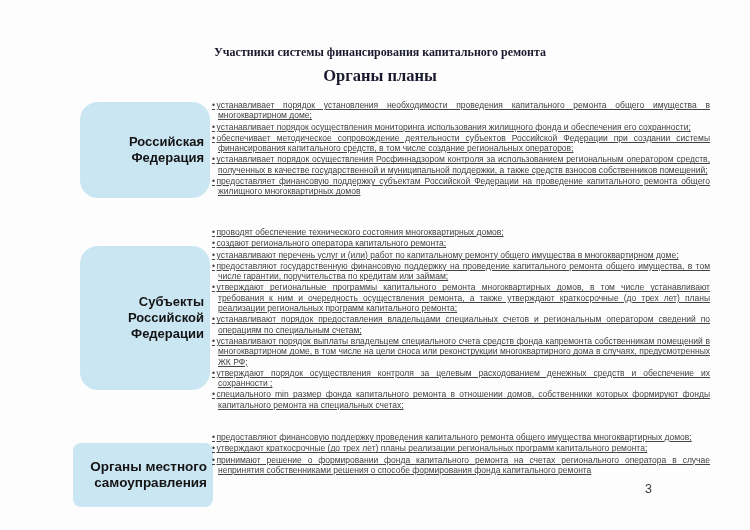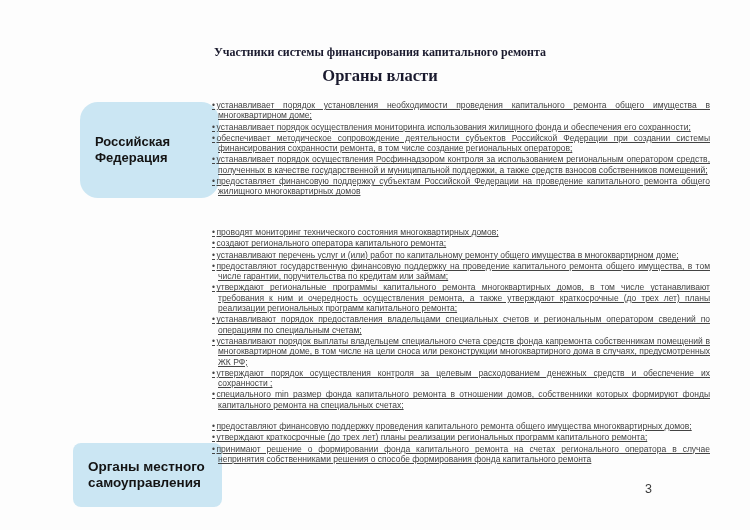--- a/index.html
+++ b/index.html
@@ -30,24 +30,23 @@
     font-size: 16.5px;
     color: var(--title-color, #1a1a2e);
   }
   .label-box {
     position: absolute;
     background: var(--box-fill, #cbe6f3);
     border-radius: 18px;
     display: flex;
     align-items: center;
     justify-content: center;
-    text-align: left;
+    text-align: right;
     font-weight: bold;
     color: #141414;
-    padding-left: 9px;
   }
   .box-1 { left: 80px; top: 102px; width: 130px; height: 96px;  font-size: 13px;   line-height: 16px; }
   .box-2 { left: 80px; top: 246px; width: 130px; height: 144px; font-size: 13px;   line-height: 16px; }
   .box-3 { left: 73px; top: 443px; width: 140px; height: 64px;  font-size: 13.5px; line-height: 16px; border-radius: 8px; }
   .label-box .label-text { padding: 0 6px; }
   .bullets {
     position: absolute;
     left: 212px;
     width: 498px;
     margin: 0; padding: 0;
@@ -55,49 +54,52 @@
     font-size: 8.5px;
     line-height: 10.3px;
     color: var(--body-color, #434343);
     text-align: justify;
     text-decoration: underline;
   }
   .bullets li { padding-left: 6px; text-indent: -6px; margin-bottom: 1px; }
   .bullets li::before { content: "\2022"; margin-right: 1.5px; }
   .b-1 { top: 100px; }
   .b-2 { top: 227px; }
-  .b-3 { top: 421px; }
+  .b-3 { top: 432px; }
   .page-number {
     position: absolute;
     left: 645px; top: 482px;
     font-size: 12.5px;
     color: #3c3c3c;
   }
 </style>
 </head>
 <body>
 
 <div class="slide">
 
   <div class="title">Участники системы финансирования капитального ремонта</div>
-  <div class="subtitle">Органы власти</div>
+  <div class="subtitle">Органы планы</div>
 
   <div class="label-box box-1">
     <span class="label-text">Российская Федерация</span>
   </div>
   <ul class="bullets b-1">
       <li>устанавливает порядок установления необходимости проведения капитального ремонта общего имущества в многоквартирном доме;</li>
       <li>устанавливает порядок осуществления мониторинга использования жилищного фонда и обеспечения его сохранности;</li>
-      <li>обеспечивает методическое сопровождение деятельности субъектов Российской Федерации при создании системы финансирования сохранности ремонта, в том числе создание региональных операторов;</li>
+      <li>обеспечивает методическое сопровождение деятельности субъектов Российской Федерации при создании системы финансирования капитального средств, в том числе создание региональных операторов;</li>
       <li>устанавливает порядок осуществления Росфиннадзором контроля за использованием региональным оператором средств, полученных в качестве государственной и муниципальной поддержки, а также средств взносов собственников помещений;</li>
       <li>предоставляет финансовую поддержку субъектам Российской Федерации на проведение капитального ремонта общего жилищного многоквартирных домов</li>
     </ul>
 
+  <div class="label-box box-2">
+    <span class="label-text">Субъекты Российской Федерации</span>
+  </div>
   <ul class="bullets b-2">
-      <li>проводят мониторинг технического состояния многоквартирных домов;</li>
+      <li>проводят обеспечение технического состояния многоквартирных домов;</li>
       <li>создают регионального оператора капитального ремонта;</li>
       <li>устанавливают перечень услуг и (или) работ по капитальному ремонту общего имущества в многоквартирном доме;</li>
       <li>предоставляют государственную финансовую поддержку на проведение капитального ремонта общего имущества, в том числе гарантии, поручительства по кредитам или займам;</li>
       <li>утверждают региональные программы капитального ремонта многоквартирных домов, в том числе устанавливают требования к ним и очередность осуществления ремонта, а также утверждают краткосрочные (до трех лет) планы реализации региональных программ капитального ремонта;</li>
       <li>устанавливают порядок предоставления владельцами специальных счетов и региональным оператором сведений по операциям по специальным счетам;</li>
       <li>устанавливают порядок выплаты владельцем специального счета средств фонда капремонта собственникам помещений в многоквартирном доме, в том числе на цели сноса или реконструкции многоквартирного дома в случаях, предусмотренных ЖК РФ;</li>
       <li>утверждают порядок осуществления контроля за целевым расходованием денежных средств и обеспечение их сохранности ;</li>
       <li>специального min размер фонда капитального ремонта в отношении домов, собственники которых формируют фонды капитального ремонта на специальных счетах;</li>
     </ul>
 

